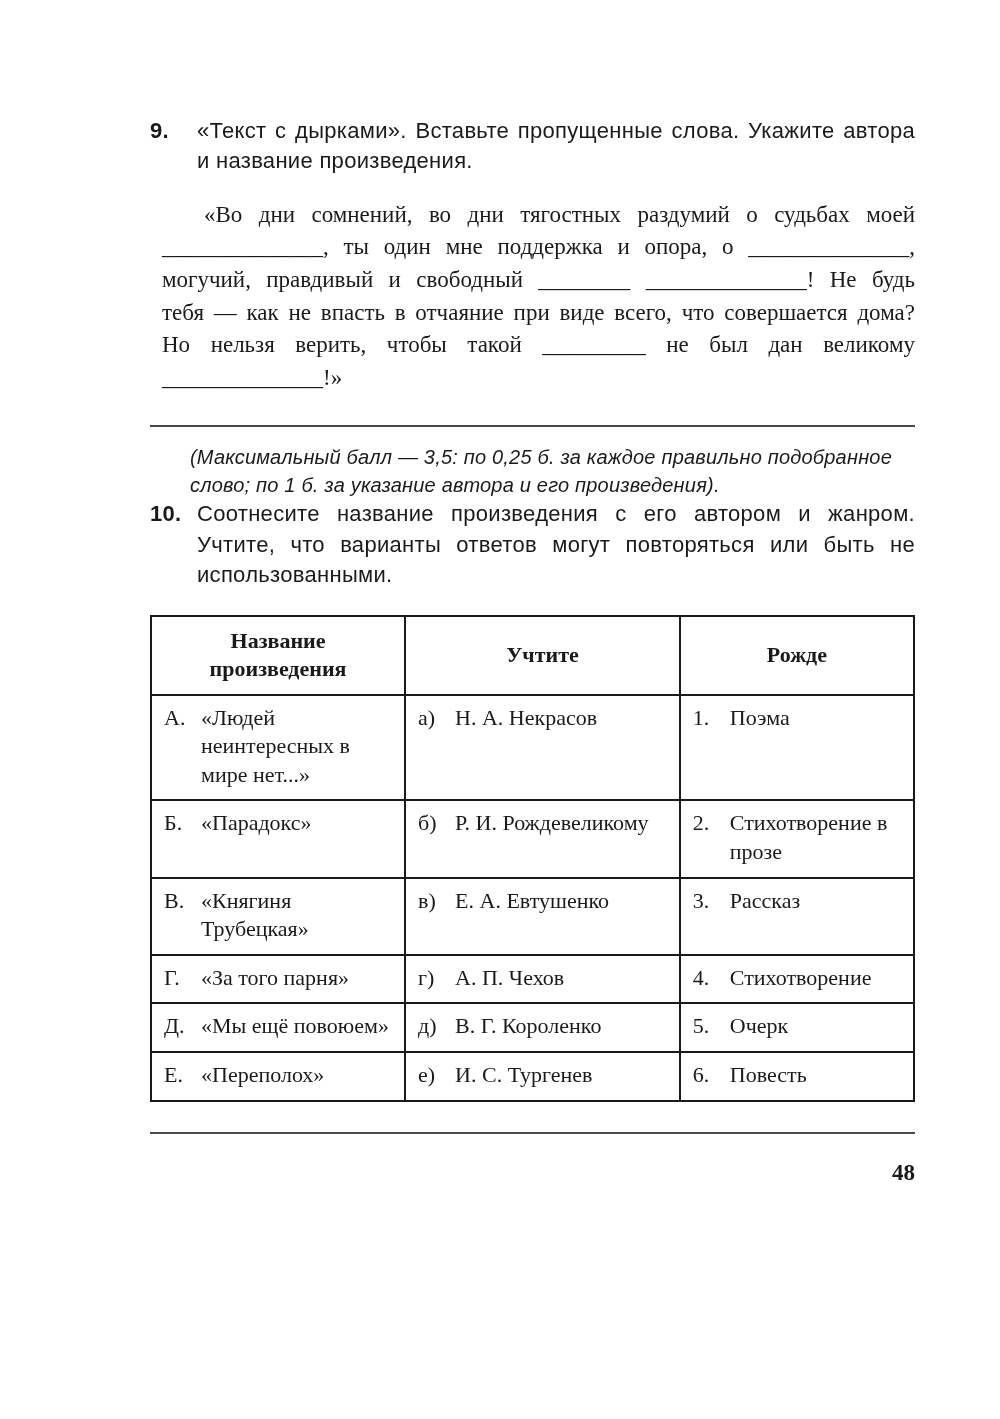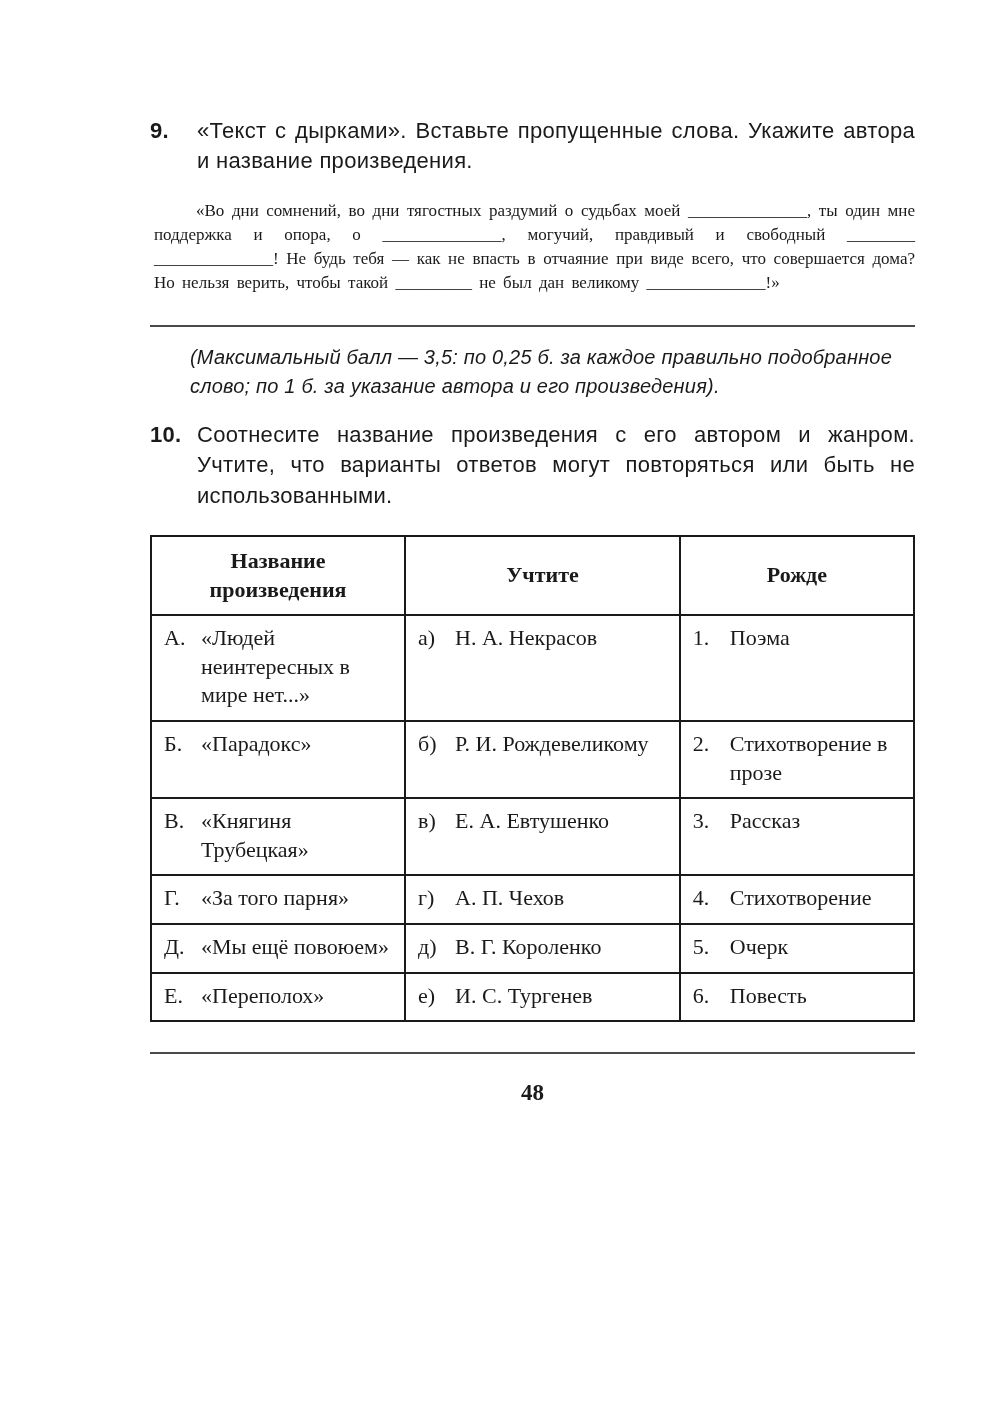--- a/index.html
+++ b/index.html
@@ -41,23 +41,23 @@
   .qtext {
     flex: 1 1 auto;
     font-size: 22px;
     line-height: 1.38;
     letter-spacing: 0.3px;
     text-align: justify;
   }
 
   
   .quote {
-    margin: 22px 0 0 4px;
+    margin: 22px 0 0 12px;
     font-family: "Liberation Serif", serif;
-    font-size: 17px;
+    font-size: 23px;
     line-height: 1.42;
     text-align: justify;
     text-indent: 42px;
     word-spacing: 3px;
   }
 
   
   .rule {
     margin-top: 30px;
     border: 0;
@@ -68,21 +68,20 @@
   
   .note {
     margin: 16px 0 0 40px;
     font-style: italic;
     font-size: 20px;
     line-height: 1.42;
     letter-spacing: 0.2px;
   }
 
   .q10-block {
-    margin-top: 20px;
   }
 
   
   table.match {
     margin-top: 24px;
     width: 100%;
     border-collapse: collapse;
     font-family: "Liberation Serif", serif;
     font-size: 22px;
     line-height: 1.3;
@@ -111,21 +110,21 @@
   .cell .lbl {
     flex: 0 0 37px;
   }
   .cell .val {
     flex: 1 1 auto;
   }
 
   
   .page-number {
     margin-top: 26px;
-    text-align: center;
+    text-align: right;
     font-family: "Liberation Serif", serif;
     font-weight: bold;
     font-size: 23px;
   }
 </style>
 </head>
 <body>
 
 <div class="page">
   <div class="content">

